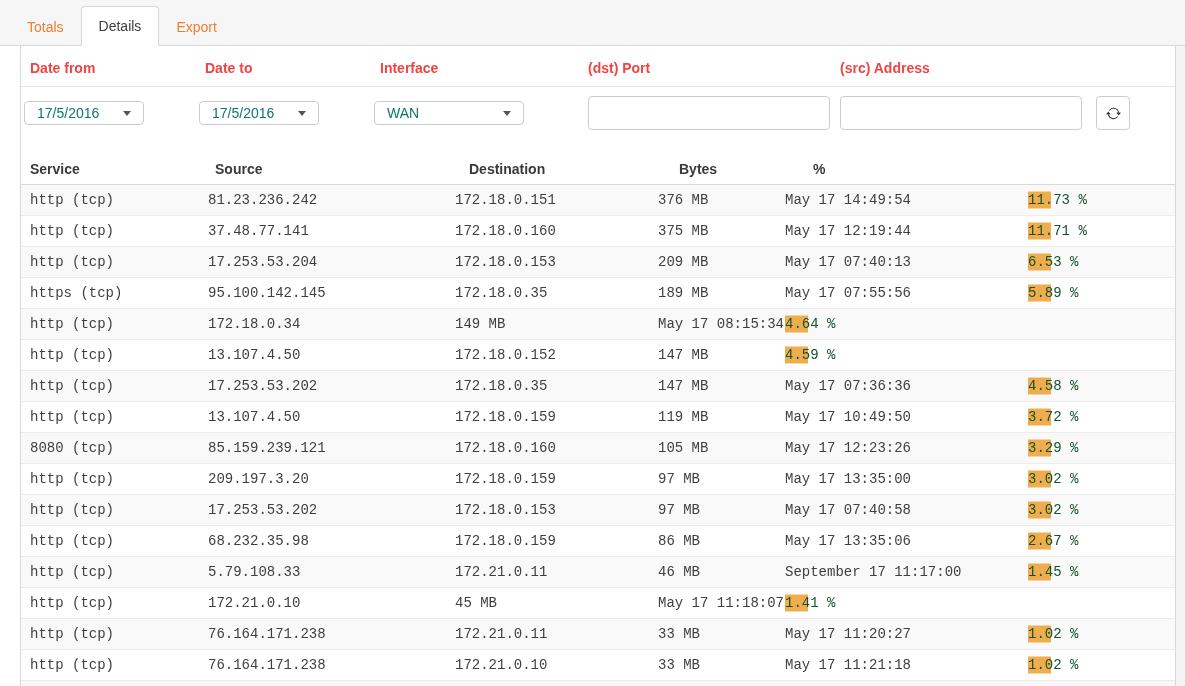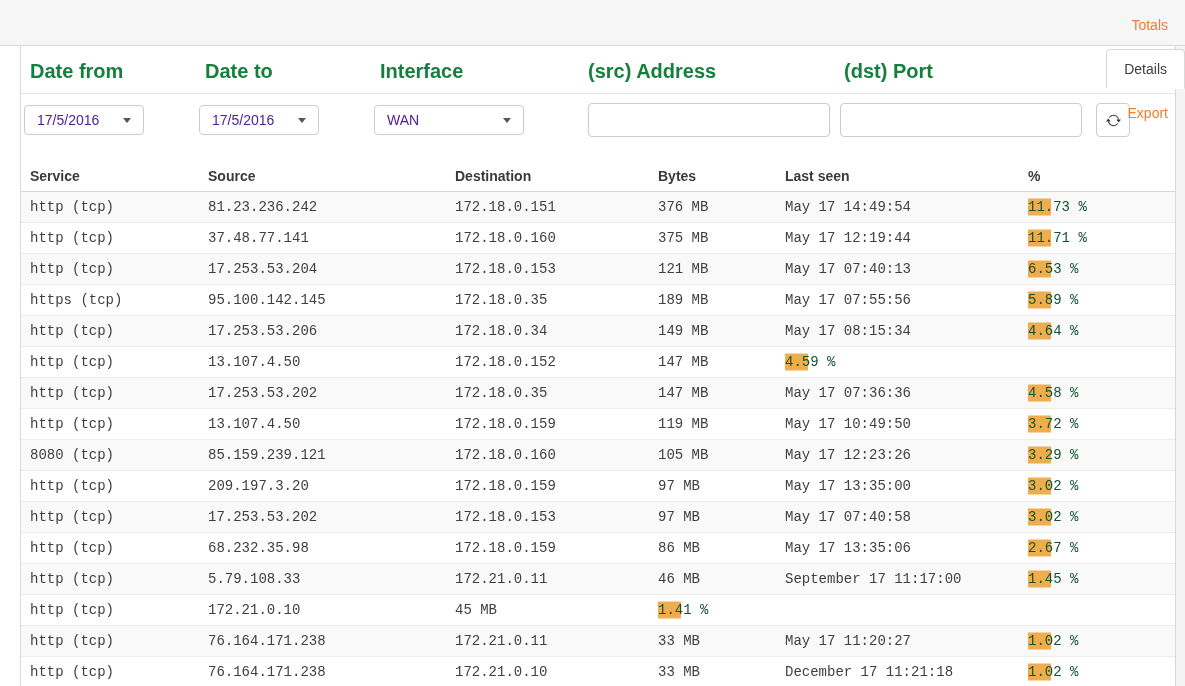--- a/index.html
+++ b/index.html
@@ -15,21 +15,20 @@
   
   .tabbar {
     height: 46px;
     background: #f6f6f7;
     border-bottom: 1px solid #d8d8d8;
     display: flex;
     align-items: flex-end;
     padding-left: 10px;
     position: relative;
     z-index: 2;
-    flex-direction: column;
   }
   .tab {
     padding: 11px 17px;
     font-size: 14px;
     color: #ef7d31;
     cursor: pointer;
     position: relative;
     top: 1px;
     margin-top: 5px;
   }
@@ -58,45 +57,45 @@
     width: 9px;
     background: #f4f4f5;
   }
 
   
   .labels-row {
     display: flex;
     padding: 14px 0 10px 3px;
     border-bottom: 1px solid #e6e6e6;
   }
-  .labels-row .slot { font-weight: bold; font-size: 20px; color: #15803d; }
+  .labels-row .slot { font-weight: bold; font-size: 14px; color: #ef4444; }
   .labels-row .slot.pad { padding-left: 6px; }
   .controls-row {
     display: flex;
     align-items: center;
     margin-top: 9px;
     padding-left: 3px;
     height: 34px;
   }
   .slot1 { width: 120px; margin-right: 55px; }
   .slot2 { width: 120px; margin-right: 55px; }
   .slot3 { width: 150px; margin-right: 64px; }
   .slot4 { width: 242px; margin-right: 10px; }
   .slot5 { width: 242px; margin-right: 14px; }
 
   .select {
-    height: 30px;
+    height: 24px;
     border: 1px solid #cccccc;
     border-radius: 4px;
     background: #ffffff;
     display: flex;
     align-items: center;
     padding: 0 12px;
     cursor: pointer;
-    color: #4c1d95;
+    color: #0f766e;
     position: relative;
   }
   .select .caret {
     position: absolute;
     right: 12px;
     width: 0; height: 0;
     border-left: 4px solid transparent;
     border-right: 4px solid transparent;
     border-top: 5px solid #555;
   }
@@ -130,20 +129,21 @@
     padding-left: 9px;
     height: 31px;
     align-items: center;
     font-size: 14px;
   }
   .thead {
     margin-top: 24px;
     font-weight: bold;
     color: #3a393b;
     border-bottom: 1px solid #d8d8d8;
+    gap: 7px;
   }
   .trow {
     border-bottom: 1px solid #ececec;
     color: #3f3f41;
     font-family: Liberation Mono, monospace;
   }
   .trow.stripe { background: #f9f9fa; }
   .pct {
     position: relative;
     display: inline-block;
@@ -168,22 +168,22 @@
   <div class="tab active">Details</div>
   <div class="tab">Export</div>
 </div>
 
 <div class="panel">
 
   <div class="labels-row">
     <div class="slot slot1 pad">Date from</div>
     <div class="slot slot2 pad">Date to</div>
     <div class="slot slot3 pad">Interface</div>
+    <div class="slot slot4">(dst) Port</div>
     <div class="slot slot5">(src) Address</div>
-    <div class="slot slot4">(dst) Port</div>
   </div>
 
   <div class="controls-row">
     <div class="slot1">
       <div class="select">
         <span>17/5/2016</span>
         <span class="caret"></span>
       </div>
     </div>
     <div class="slot2">
@@ -212,21 +212,20 @@
         </svg>
       </span>
     </div>
   </div>
 
   <div class="thead">
     <div>Service</div>
     <div>Source</div>
     <div>Destination</div>
     <div>Bytes</div>
-    <div>Last seen</div>
     <div>%</div>
   </div>
 
   <div id="rows">
       <div class="trow stripe">
         <div>http (tcp)</div>
         <div>81.23.236.242</div>
         <div>172.18.0.151</div>
         <div>376 MB</div>
         <div>May 17 14:49:54</div>
@@ -237,35 +236,34 @@
         <div>37.48.77.141</div>
         <div>172.18.0.160</div>
         <div>375 MB</div>
         <div>May 17 12:19:44</div>
         <div><span class="pct"><span class="pct-bar"></span><span class="pct-text">11.71 %</span></span></div>
       </div>
       <div class="trow stripe">
         <div>http (tcp)</div>
         <div>17.253.53.204</div>
         <div>172.18.0.153</div>
-        <div>121 MB</div>
+        <div>209 MB</div>
         <div>May 17 07:40:13</div>
         <div><span class="pct"><span class="pct-bar"></span><span class="pct-text">6.53 %</span></span></div>
       </div>
       <div class="trow">
         <div>https (tcp)</div>
         <div>95.100.142.145</div>
         <div>172.18.0.35</div>
         <div>189 MB</div>
         <div>May 17 07:55:56</div>
         <div><span class="pct"><span class="pct-bar"></span><span class="pct-text">5.89 %</span></span></div>
       </div>
       <div class="trow stripe">
         <div>http (tcp)</div>
-        <div>17.253.53.206</div>
         <div>172.18.0.34</div>
         <div>149 MB</div>
         <div>May 17 08:15:34</div>
         <div><span class="pct"><span class="pct-bar"></span><span class="pct-text">4.64 %</span></span></div>
       </div>
       <div class="trow">
         <div>http (tcp)</div>
         <div>13.107.4.50</div>
         <div>172.18.0.152</div>
         <div>147 MB</div>
@@ -324,36 +322,37 @@
         <div>5.79.108.33</div>
         <div>172.21.0.11</div>
         <div>46 MB</div>
         <div>September 17 11:17:00</div>
         <div><span class="pct"><span class="pct-bar"></span><span class="pct-text">1.45 %</span></span></div>
       </div>
       <div class="trow">
         <div>http (tcp)</div>
         <div>172.21.0.10</div>
         <div>45 MB</div>
+        <div>May 17 11:18:07</div>
         <div><span class="pct"><span class="pct-bar"></span><span class="pct-text">1.41 %</span></span></div>
       </div>
       <div class="trow stripe">
         <div>http (tcp)</div>
         <div>76.164.171.238</div>
         <div>172.21.0.11</div>
         <div>33 MB</div>
         <div>May 17 11:20:27</div>
         <div><span class="pct"><span class="pct-bar"></span><span class="pct-text">1.02 %</span></span></div>
       </div>
       <div class="trow">
         <div>http (tcp)</div>
         <div>76.164.171.238</div>
         <div>172.21.0.10</div>
         <div>33 MB</div>
-        <div>December 17 11:21:18</div>
+        <div>May 17 11:21:18</div>
         <div><span class="pct"><span class="pct-bar"></span><span class="pct-text">1.02 %</span></span></div>
       </div>
     </div>
 
   <div class="partial-row"></div>
 </div>
 
 <div class="right-gutter"></div>
 
 </body></html>

